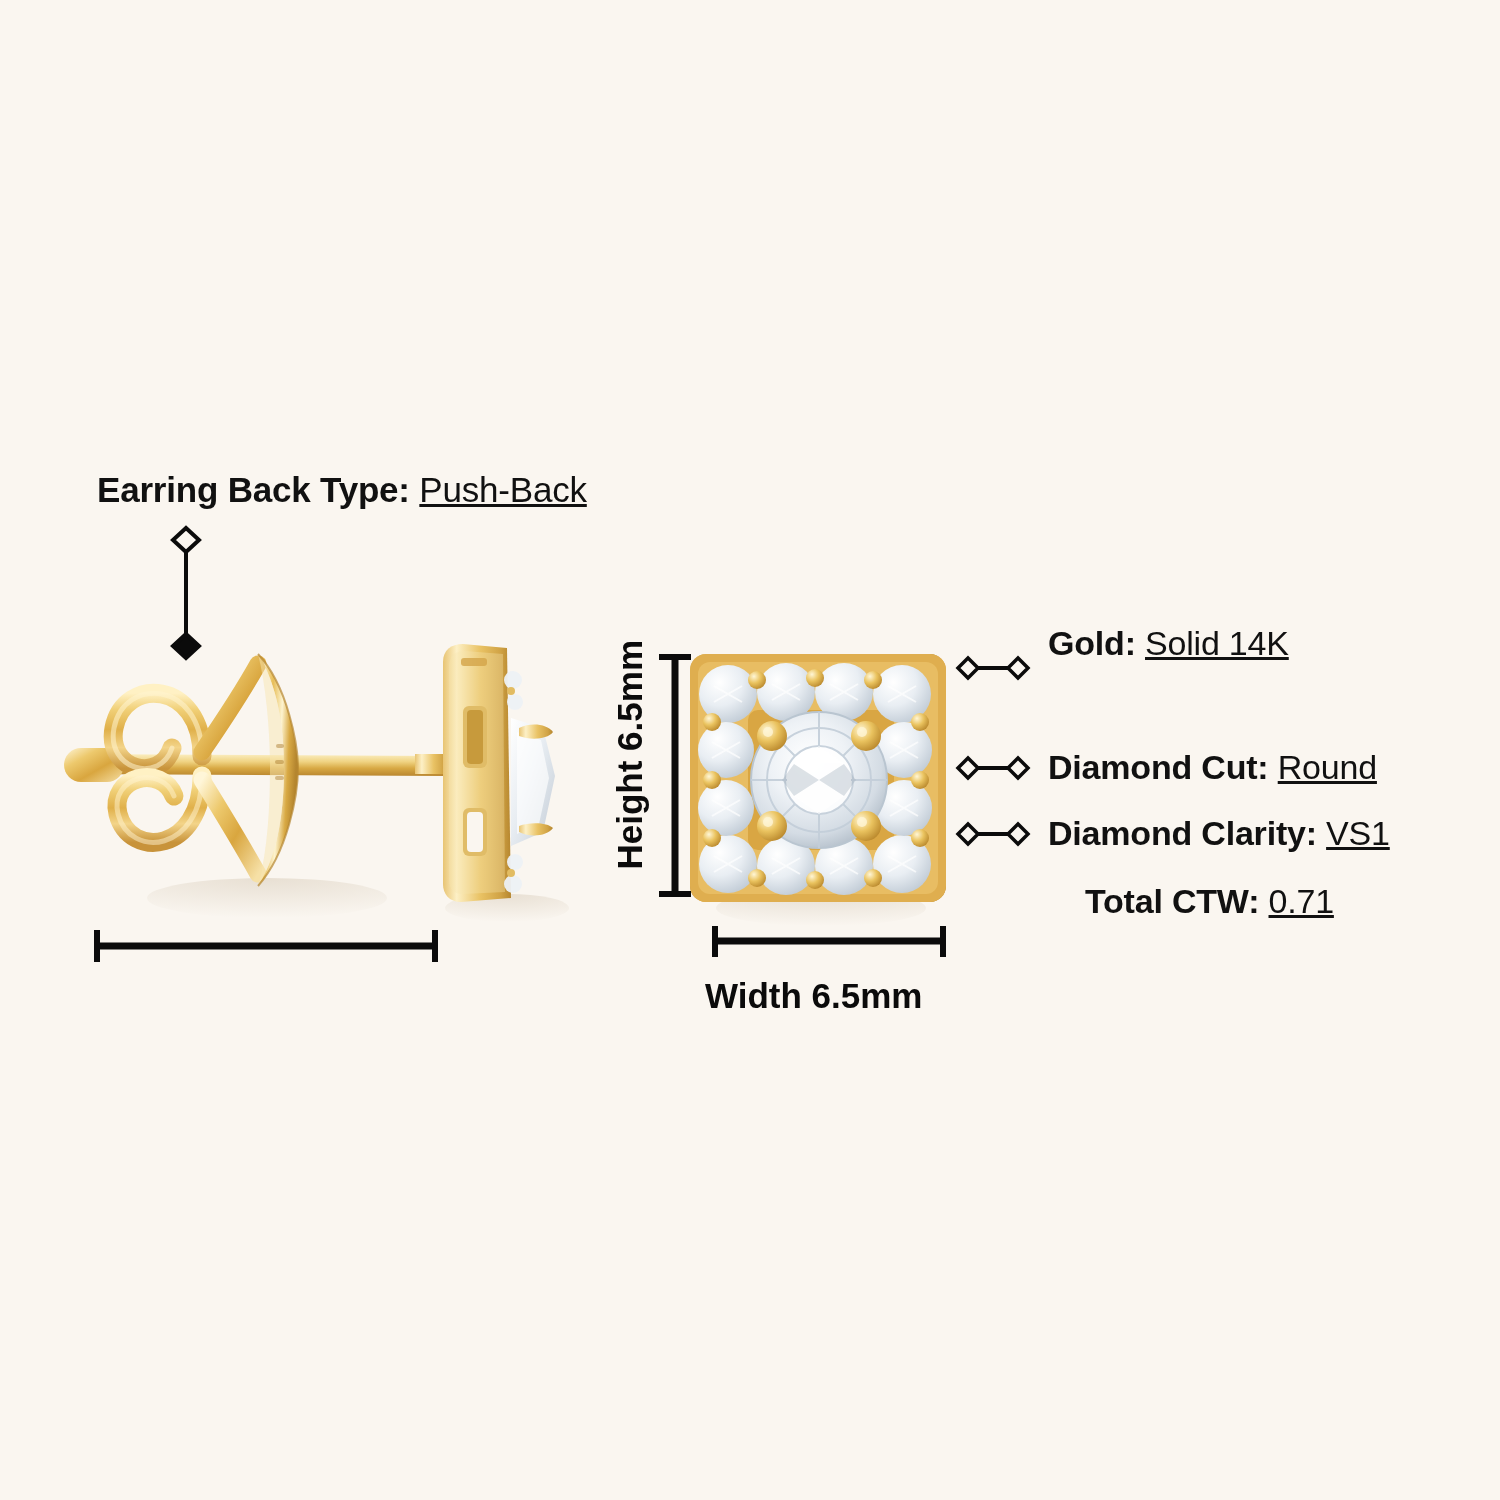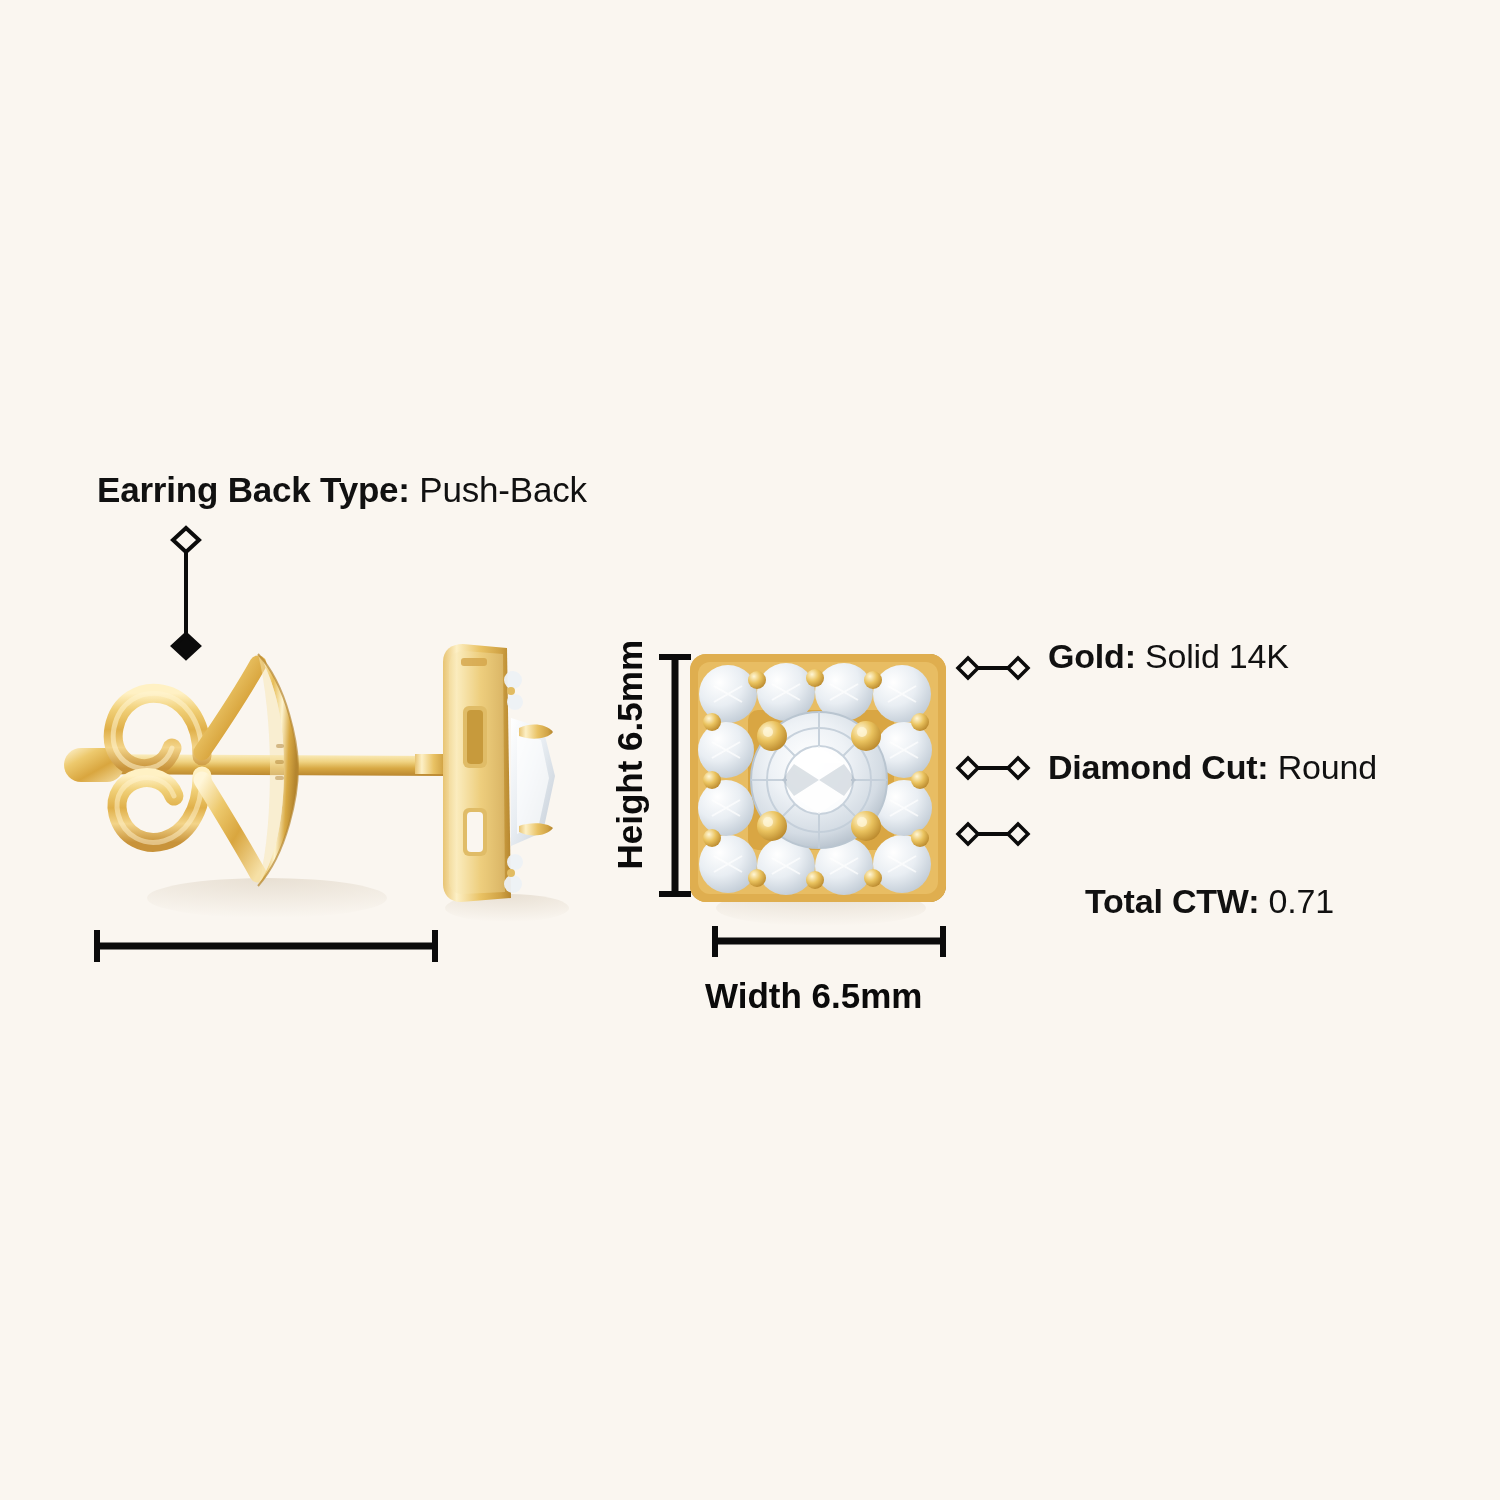--- a/index.html
+++ b/index.html
@@ -24,29 +24,29 @@
   
   .spec-text {
     position: absolute;
     white-space: nowrap;
     font-size: 34px;
     line-height: 1;
     letter-spacing: -0.2px;
     color: #111111;
   }
   .spec-text .k { font-weight: 700; }
-  .spec-text .v { font-weight: 400; }
+  .spec-text .v { font-weight: 400; text-decoration: underline; }
 
   #label-backtype {
     left: 97px;
     top: 472px;
     font-size: 35px;
   }
 
-  #label-gold       { left: 1048px; top: 639px; }
+  #label-gold       { left: 1048px; top: 626px; }
   #label-cut        { left: 1048px; top: 750px; }
   #label-clarity    { left: 1048px; top: 816px; }
   #label-ctw        { left: 1048px; top: 884px; margin-left: 37px; }
 
   .dim-text {
     position: absolute;
     white-space: nowrap;
     font-weight: 700;
     font-size: 35px;
     line-height: 1;
@@ -392,20 +392,24 @@
   <div class="spec-text" id="label-gold">
     <span class="k">Gold:</span>
     <span class="v">Solid 14K</span>
   </div>
 
   <div class="spec-text" id="label-cut">
     <span class="k">Diamond Cut:</span>
     <span class="v">Round</span>
   </div>
 
+  <div class="spec-text" id="label-clarity">
+    <span class="k">Diamond Clarity:</span>
+    <span class="v">VS1</span>
+  </div>
 
   <div class="spec-text" id="label-ctw">
     <span class="k">Total CTW:</span>
     <span class="v">0.71</span>
   </div>
 
 
   <div class="dim-text" id="label-width">Width 6.5mm</div>
 
   <div class="dim-text" id="label-height">Height 6.5mm</div>

